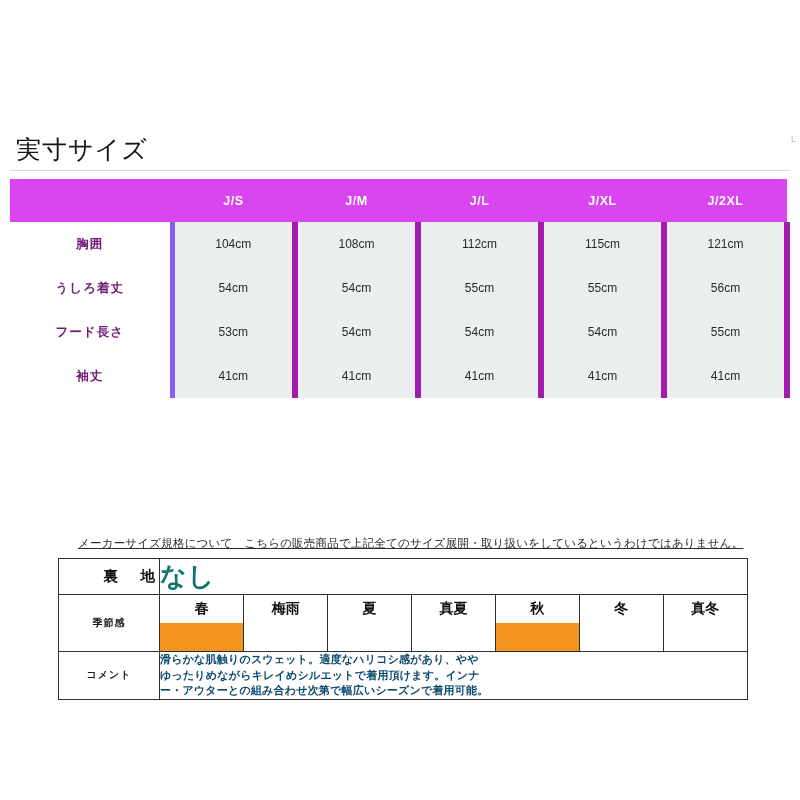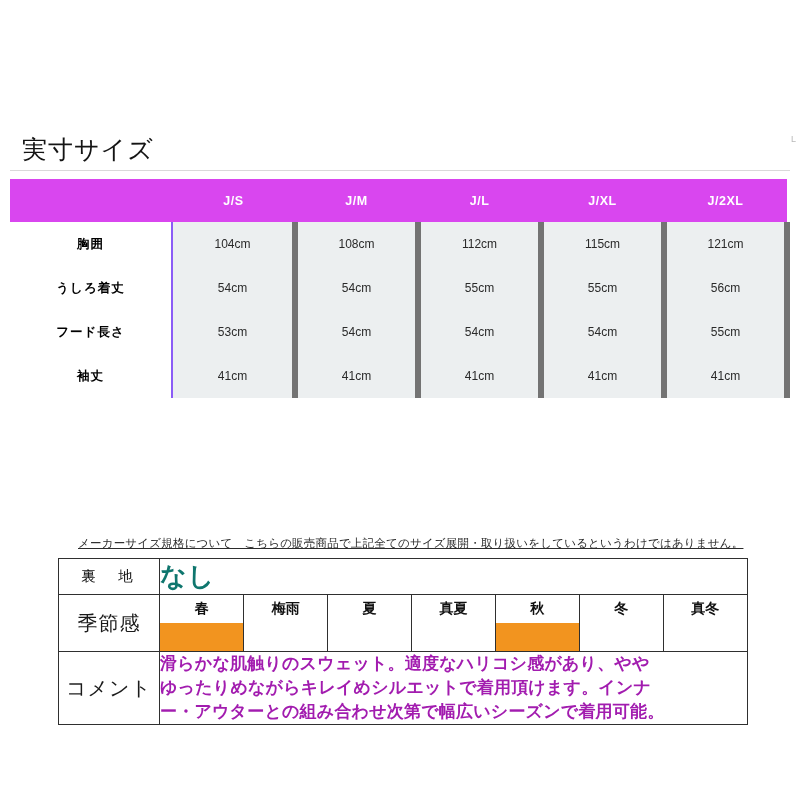--- a/index.html
+++ b/index.html
@@ -12,21 +12,21 @@
     height: 800px;
     position: relative;
     font-family: "Liberation Sans", sans-serif;
     color: #1a1a1a;
     overflow: hidden;
   }
 
   
   .title {
     position: absolute;
-    left: 22px;
+    left: 16px;
     top: 133px;
     font-size: 25px;
     font-weight: 500;
     letter-spacing: 1px;
     color: #141414;
   }
   .title-rule {
     position: absolute;
     left: 10px;
     top: 170px;
@@ -65,28 +65,28 @@
   }
   .size-table tbody td {
     height: 42px;
     font-size: 12px;
     text-align: center;
     color: #2a2a2a;
   }
   .size-table tbody td.rowhead {
     font-weight: bold;
     font-size: 12.5px;
-    color: #000000;
-    background: #ffffff;
-    border-right: 2px solid #8b5cf6;
+    color: #701a75;
+    background: #ffffff;
+    border-right: 5px solid #8b5cf6;
     letter-spacing: 1px;
   }
   .size-table tbody td.val {
     background: #ffffff;
-    border-right: 6px solid #737373;
+    border-right: 6px solid #a21caf;
   }
   .size-table tbody tr.shaded td.val {
     background: #eceff0;
   }
   .size-table tbody tr.shaded td.rowhead {
     background: #ffffff;
   }
 
   
   .note {
@@ -108,38 +108,38 @@
     border-collapse: collapse;
     table-layout: fixed;
   }
   .spec-table td {
     border: 1px solid #2f2f2f;
     height: 30px;
     padding: 0;
   }
   .spec-label {
     width: 100px;
-    text-align: center;
+    text-align: right;
     font-size: 14.5px;
-    font-weight: normal;
+    font-weight: bold;
     color: #111;
     letter-spacing: 4px;
     padding-left: 4px;
   }
   .spec-value {
     font-size: 26px;
     font-weight: bold;
     color: #0f766e;
     padding-left: 12px;
     letter-spacing: 1px;
   }
   .season-label-cell {
     text-align: center;
-    font-size: 20px;
-    font-weight: normal;
+    font-size: 10px;
+    font-weight: bold;
     letter-spacing: 1px;
   }
   .season-table {
     width: 100%;
     border-collapse: collapse;
     table-layout: fixed;
   }
   .season-table td {
     border: none;
     height: 28px;
@@ -153,24 +153,24 @@
   }
   .season-table tr.marks td {
     height: 28px;
   }
   .season-table tr.marks td .fill {
     display: block;
     width: 100%;
     height: 28px;
   }
   .comment-cell {
-    font-size: 17px;
+    font-size: 11px;
     font-weight: bold;
     line-height: 1.42;
-    color: #a21caf;
+    color: #0c4a6e;
     padding: 2px 6px 2px 12px;
     letter-spacing: .2px;
   }
 </style>
 </head>
 <body>
 
 <div class="title">実寸サイズ</div>
 <div class="title-rule"></div>
 <div class="corner-mark">L</div>

